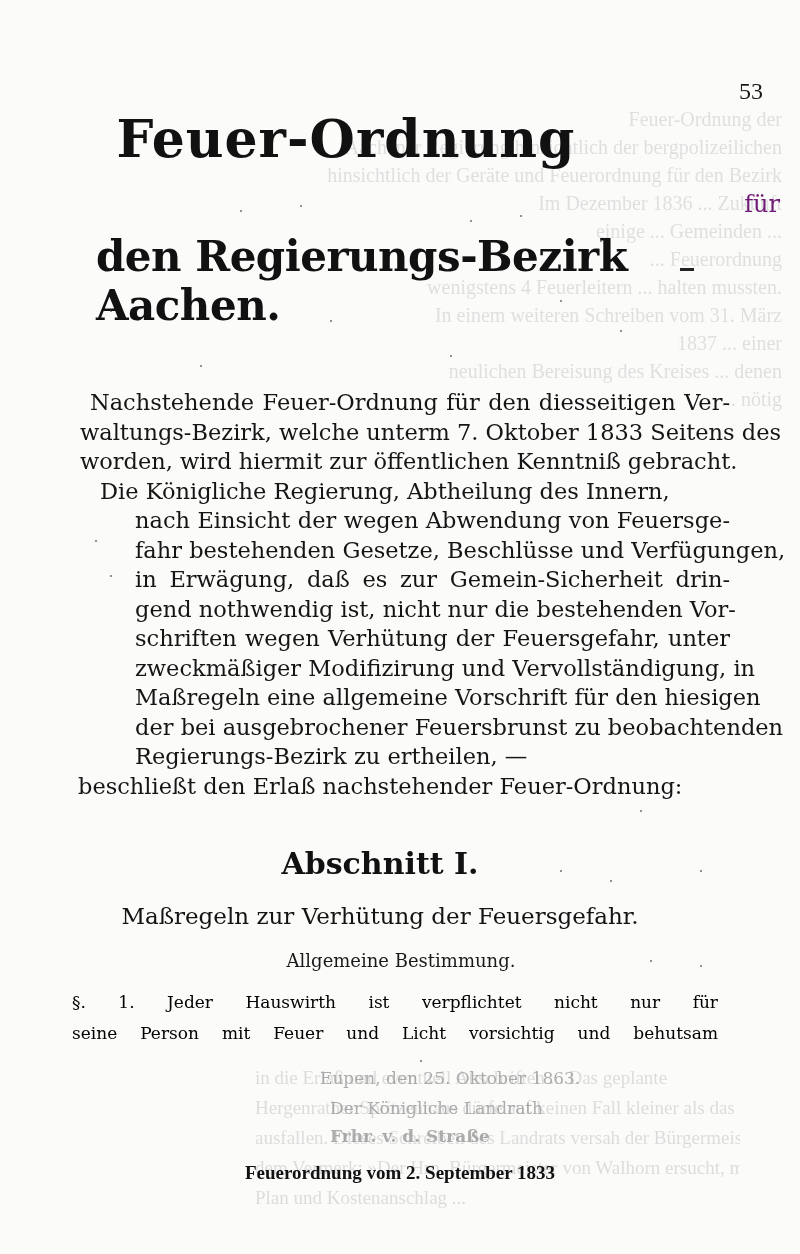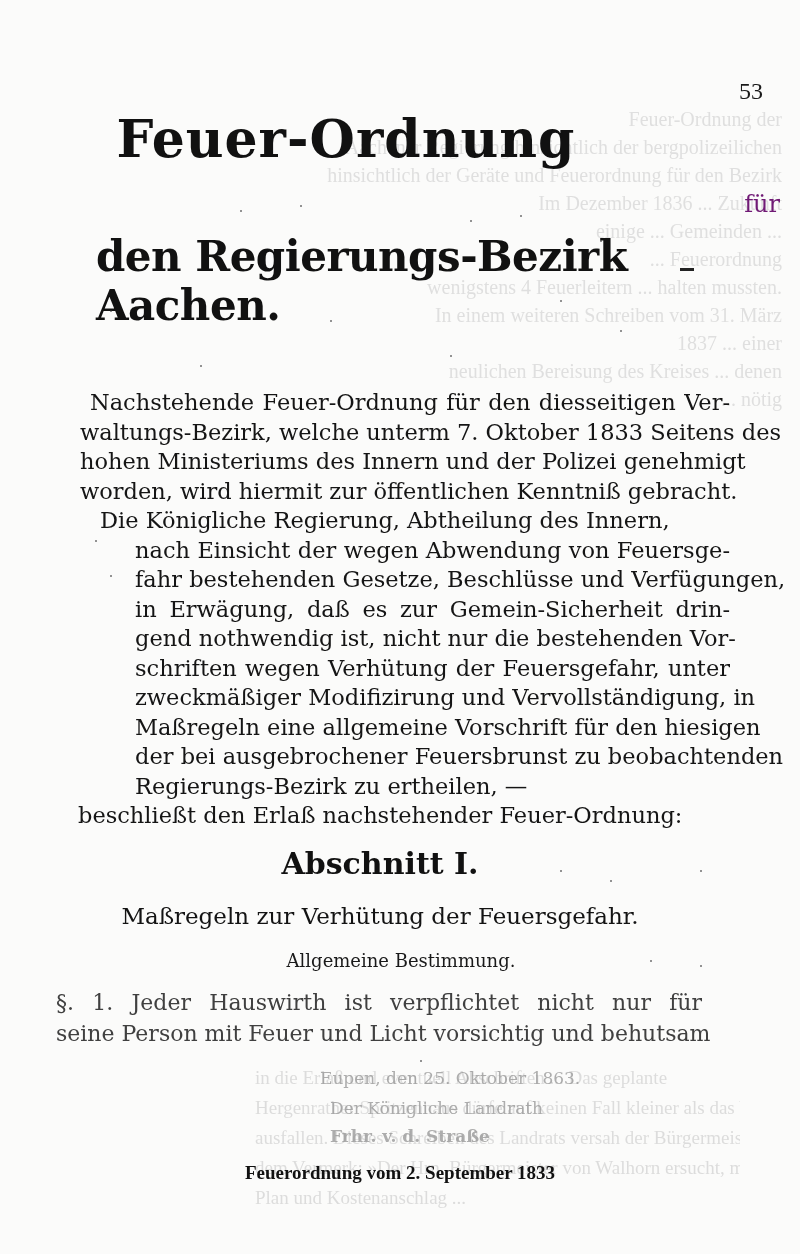--- a/index.html
+++ b/index.html
@@ -64,22 +64,22 @@
   }
   .section-sub {
     position:absolute; left:0; width:760px; top:903px; text-align:center;
     font-size:23px; color:#131313;
   }
   .section-sub2 {
     position:absolute; left:0; width:760px; top:950px; text-align:center;
     font-size:18px; color:#1a1a1a;padding-left:21px;
   }
   .para1 {
-    position:absolute; left:56px; top:987px; width:646px;
-    font-size:22px; line-height:31px; color:#404040;
+    position:absolute; left:72px; top:987px; width:646px;
+    font-size:17px; line-height:31px; color:#000000;
   }
   .faint-sig {
     position:absolute; color:#9a9a9a; opacity:0.8; font-size:17px;
     font-family:"DejaVu Serif", serif; white-space:nowrap;
   }
   .caption {
     position:absolute; left:0; width:800px; top:1162px; text-align:center;
     font-family:"Liberation Serif", serif; font-weight:bold; font-size:19px; color:#111;
   }
   .speck { position:absolute; width:2px; height:2px; background:#333; border-radius:1px; opacity:0.7; }
@@ -114,21 +114,20 @@
   <div class="page-number">53</div>
 
   <div class="title-main fr">Feuer-Ordnung</div>
   <div class="title-fuer fr">für</div>
   <div class="title-sub fr">den Regierungs-Bezirk Aachen.</div>
   <div class="title-dash"></div>
 
   <div class="body-text fr">
     <span class="line">Nachstehende Feuer-Ordnung für den diesseitigen Ver-</span>
     <span class="line" style="margin-left:-10px;">waltungs-Bezirk, welche unterm 7. Oktober 1833 Seitens des</span>
-    <span class="line" style="margin-left:-10px;">hohen Ministeriums des Innern und der Polizei genehmigt</span>
     <span class="line last" style="margin-left:-10px;">worden, wird hiermit zur öffentlichen Kenntniß gebracht.</span>
     <span class="line last indent1">Die Königliche Regierung, Abtheilung des Innern,</span>
     <span class="line indent2">nach Einsicht der wegen Abwendung von Feuersge-</span>
     <span class="line indent2">fahr bestehenden Gesetze, Beschlüsse und Verfügungen,</span>
     <span class="line indent2">in Erwägung, daß es zur Gemein-Sicherheit drin-</span>
     <span class="line indent2">gend nothwendig ist, nicht nur die bestehenden Vor-</span>
     <span class="line indent2">schriften wegen Verhütung der Feuersgefahr, unter</span>
     <span class="line indent2">zweckmäßiger Modifizirung und Vervollständigung, in</span>
     <span class="line indent2">Maßregeln eine allgemeine Vorschrift für den hiesigen</span>
     <span class="line indent2">der bei ausgebrochener Feuersbrunst zu beobachtenden</span>

